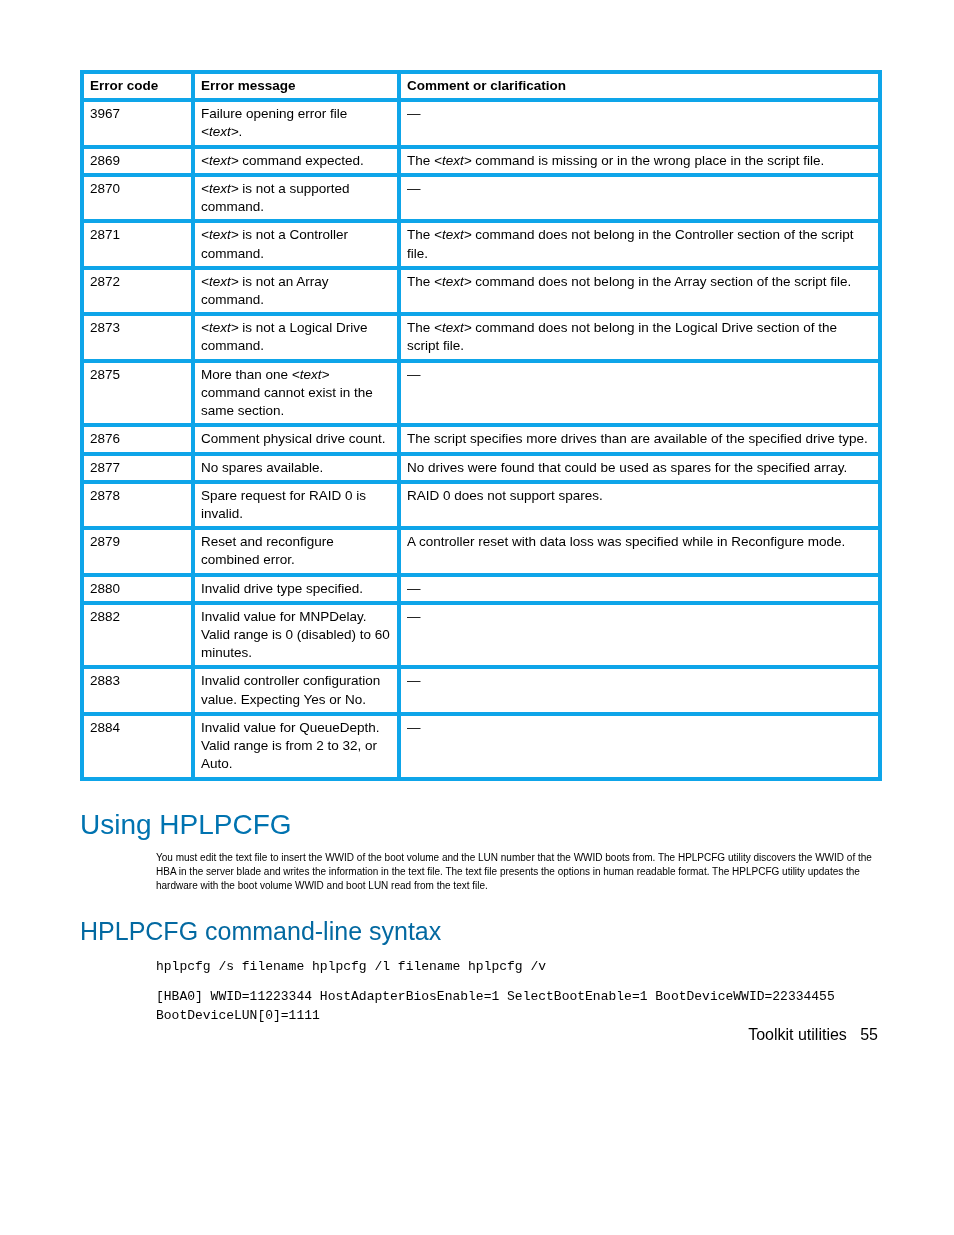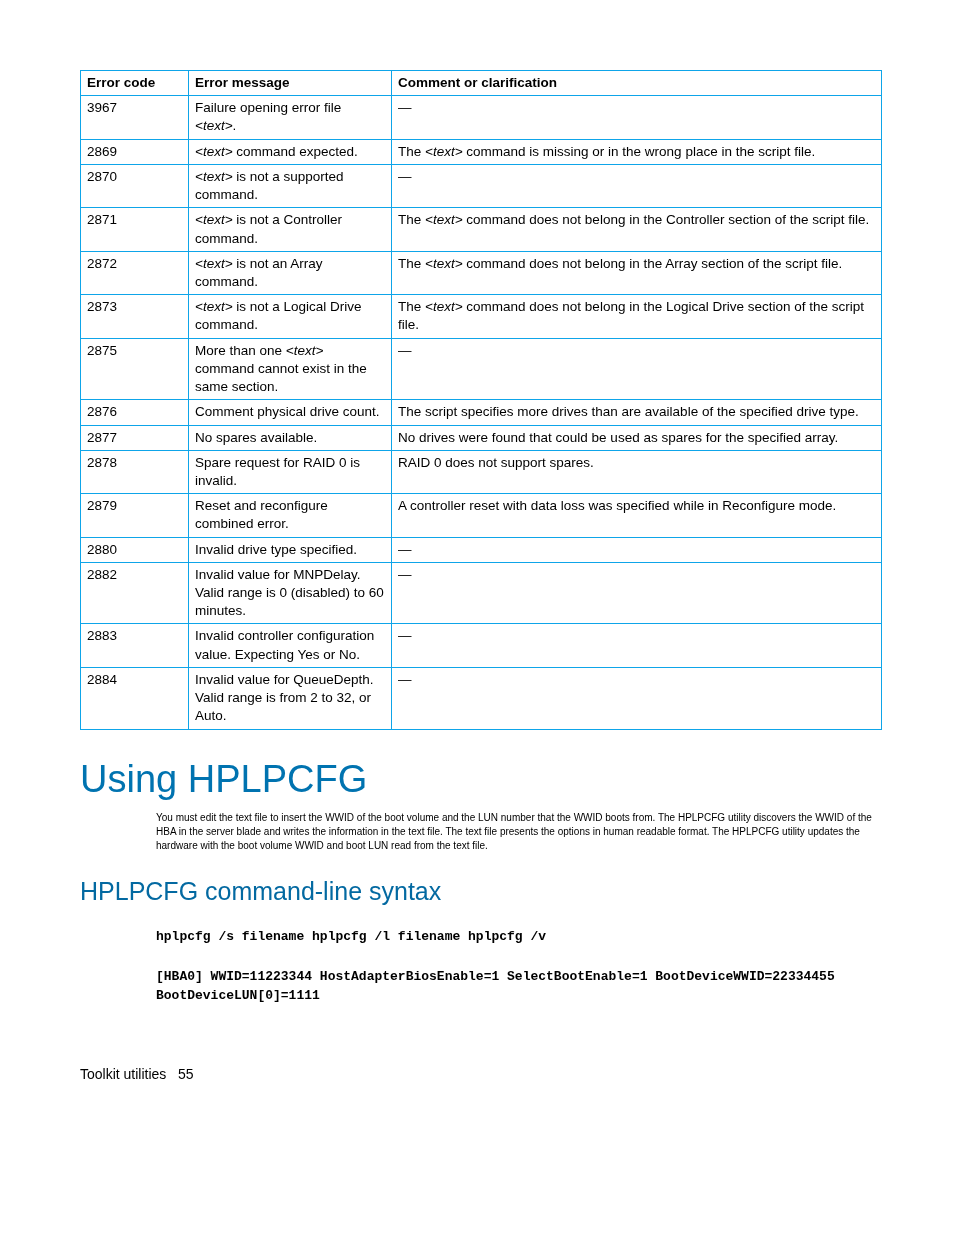--- a/index.html
+++ b/index.html
@@ -13,62 +13,61 @@
   .page {
     padding: 70px 72px 40px 80px;
     box-sizing: border-box;
   }
   table {
     border-collapse: collapse;
     width: 100%;
     font-size: 13.5px;
   }
   th, td {
-    border: 1px solid #0ea5e9;
+    border: 4px solid #0ea5e9;
     padding: 3px 6px 3px 6px;
     vertical-align: top;
     text-align: left;
     line-height: 1.35;
   }
   th {
     font-weight: bold;
   }
   .col-code { width: 95px; }
   .col-msg { width: 190px; }
   .italic { font-style: italic; }
   h1 {
     font-family: Arial, Helvetica, sans-serif;
     font-weight: normal;
     color: #0073b0;
-    font-size: 38px;
+    font-size: 28px;
     margin: 28px 0 10px 0;
   }
   h2 {
     font-family: Arial, Helvetica, sans-serif;
     font-weight: normal;
     color: #0369a1;
     font-size: 25px;
     margin: 24px 0 6px 0;
   }
   .body-text {
     font-size: 10px;
     line-height: 1.4;
     margin-left: 76px;
   }
   .code-text {
     font-family: "Courier New", monospace;
     font-size: 13px;
     line-height: 1.45;
     margin-left: 76px;
-    margin-top: 22px;
-    font-weight: bold;
+    margin-top: 12px;
   }
   .footer {
-    font-size: 14px;
-    margin-top: 60px;
+    font-size: 16px;
+    text-align: right;
     padding-right: 4px;
   }
 </style>
 </head>
 <body>
 
 <div class="page">
 
   <table>
     <thead>

